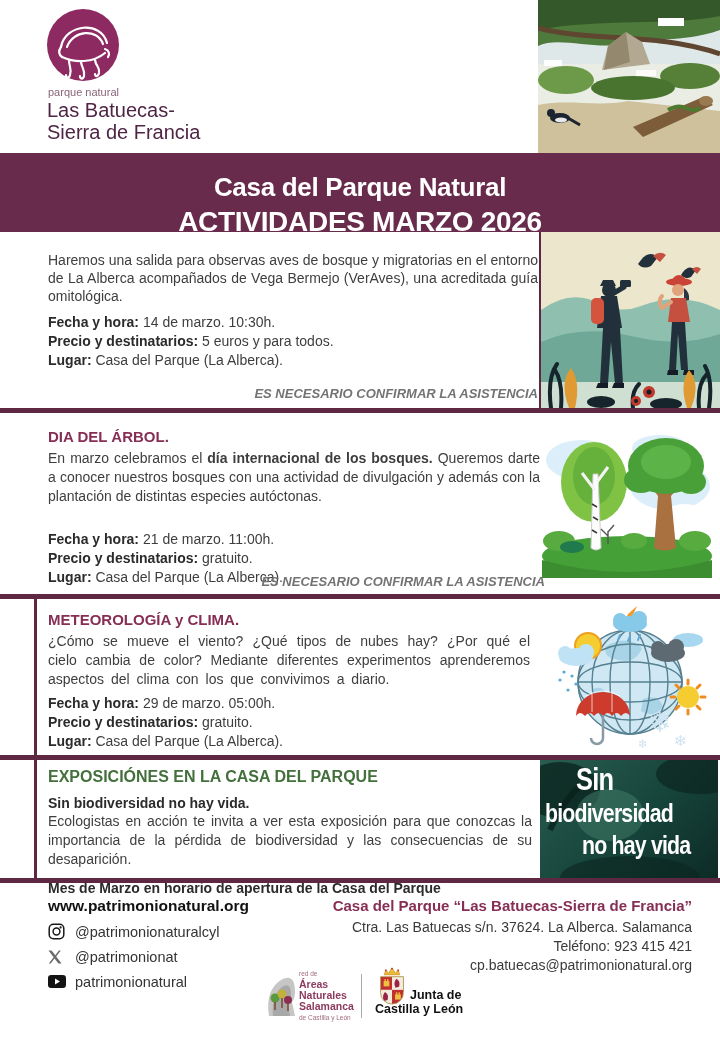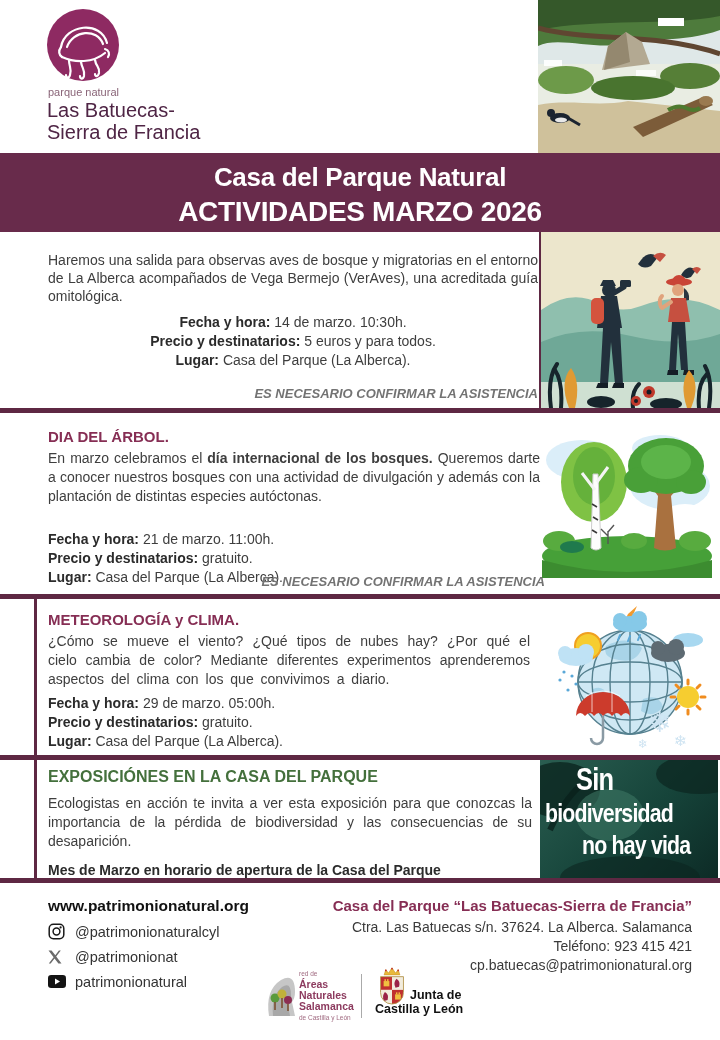--- a/index.html
+++ b/index.html
@@ -9,37 +9,37 @@
   
   #logo-circle{position:absolute;left:46px;top:8px;width:74px;height:74px;}
   #logo-tagline{position:absolute;left:48px;top:86px;font-size:11px;color:#8a6578;}
   #logo-name{position:absolute;left:47px;top:99px;font-size:20px;line-height:22px;color:#4f2545;}
 
   
   #top-image{position:absolute;left:538px;top:0;width:182px;height:155px;}
 
   
   #band{position:absolute;left:0;top:153px;width:720px;height:79px;background:#682b4b;
-        color:#fff;text-align:center;padding-top:8px;box-sizing:border-box;}
+        color:#fff;text-align:center;padding-top:18px;box-sizing:border-box;}
   #band .l1{font-size:26px;font-weight:bold;line-height:33px;letter-spacing:-0.3px;}
   #band .l2{font-size:28px;font-weight:bold;line-height:35px;letter-spacing:-0.3px;}
 
   .divider{position:absolute;left:0;width:720px;height:5px;background:#5e2843;}
   #div1{top:408px;} #div2{top:594px;} #div3{top:755px;} #div4{top:878px;}
   .vbar{position:absolute;left:34px;width:3px;background:#5e2843;}
   #bar3{top:599px;height:156px;} #bar4{top:760px;height:118px;}
 
   .sec-title{font-size:15px;font-weight:bold;color:#862e54;margin:0 0 4px 0;}
   .body{font-size:14px;line-height:18px;color:#3e3e3e;text-align:justify;margin:0;}
   .info{font-size:14px;line-height:19px;color:#3e3e3e;}
   .info b{color:#2b2b2b;}
   .note{font-size:13px;font-weight:bold;font-style:italic;color:#737373;white-space:nowrap;}
 
   #sec1{position:absolute;left:48px;top:251px;width:490px;}
-  #sec1 .info{margin-top:8px;text-align:center;}
+  #sec1 .info{margin-top:8px;}
   #note1{position:absolute;right:182px;top:386px;}
   #sec1-img{position:absolute;left:539px;top:232px;width:181px;height:176px;
             border-left:2px solid #5e2843;box-sizing:border-box;}
 
   #sec2{position:absolute;left:48px;top:428px;width:492px;}
   #sec2 .body{line-height:19px;}
   #sec2-info{position:absolute;left:48px;top:530px;}
   #note2{position:absolute;right:175px;top:574px;}
   #sec2-img{position:absolute;left:542px;top:428px;width:170px;height:150px;}
 
@@ -295,20 +295,21 @@
       <text x="100" y="128" font-size="28" fill="#cfe4f2" font-family="'DejaVu Sans', sans-serif">❄</text>
       <text x="126" y="142" font-size="15" fill="#cfe4f2" font-family="'DejaVu Sans', sans-serif">❄</text>
       <text x="90" y="144" font-size="12" fill="#cfe4f2" font-family="'DejaVu Sans', sans-serif">❄</text>
     </svg>
   </div>
   <div class="divider" id="div3"></div>
 
   <div class="vbar" id="bar4"></div>
   <div id="sec4">
     <div id="sec4-title">EXPOSICIÓNES EN LA CASA DEL PARQUE</div>
+    <div id="sec4-sub">Sin biodiversidad no hay vida.</div>
     <p class="body">Ecologistas en acción te invita a ver esta exposición para que conozcas la importancia de la pérdida de biodiversidad y las consecuencias de su desaparición.</p>
     <div id="sec4-sched">Mes de Marzo en horario de apertura de la Casa del Parque</div>
   </div>
   <div id="sec4-img">
     <svg width="178" height="118" viewBox="0 0 178 118" style="position:absolute;left:0;top:0;">
       <ellipse cx="20" cy="30" rx="40" ry="28" fill="#0b251f" opacity="0.8"></ellipse>
       <ellipse cx="160" cy="14" rx="44" ry="20" fill="#0b251f" opacity="0.7"></ellipse>
       <ellipse cx="90" cy="118" rx="70" ry="22" fill="#0b251f" opacity="0.6"></ellipse>
       <ellipse cx="70" cy="55" rx="34" ry="26" fill="#3f7a66" opacity="0.55"></ellipse>
       <path d="M10,70 q14,-30 30,-44" stroke="#09201b" stroke-width="6" fill="none" opacity="0.8"></path>

